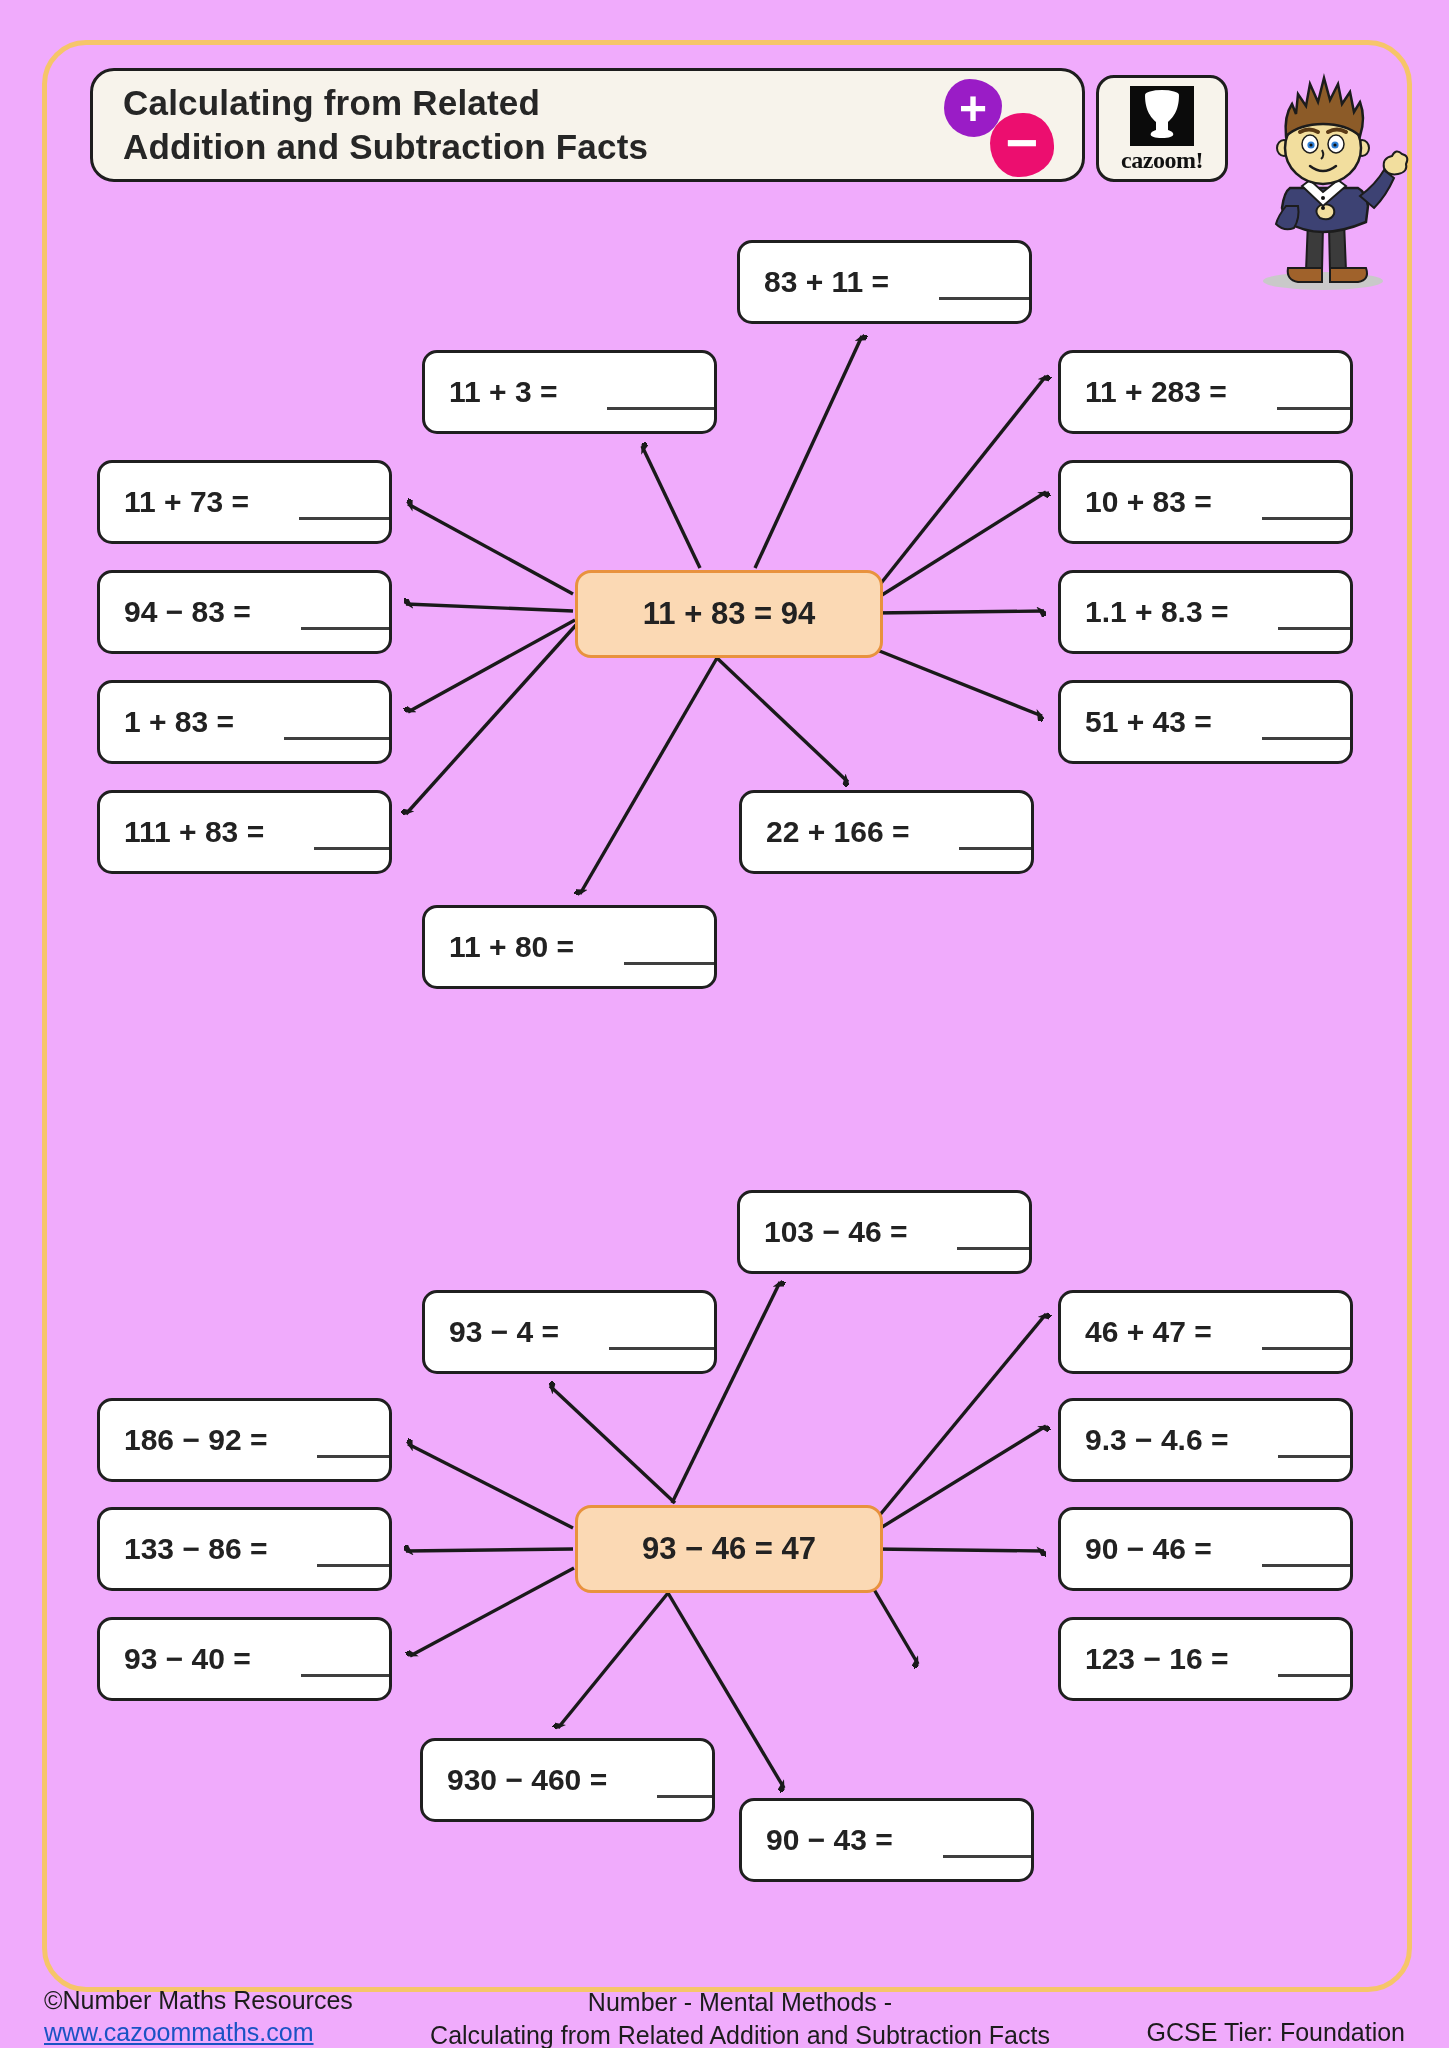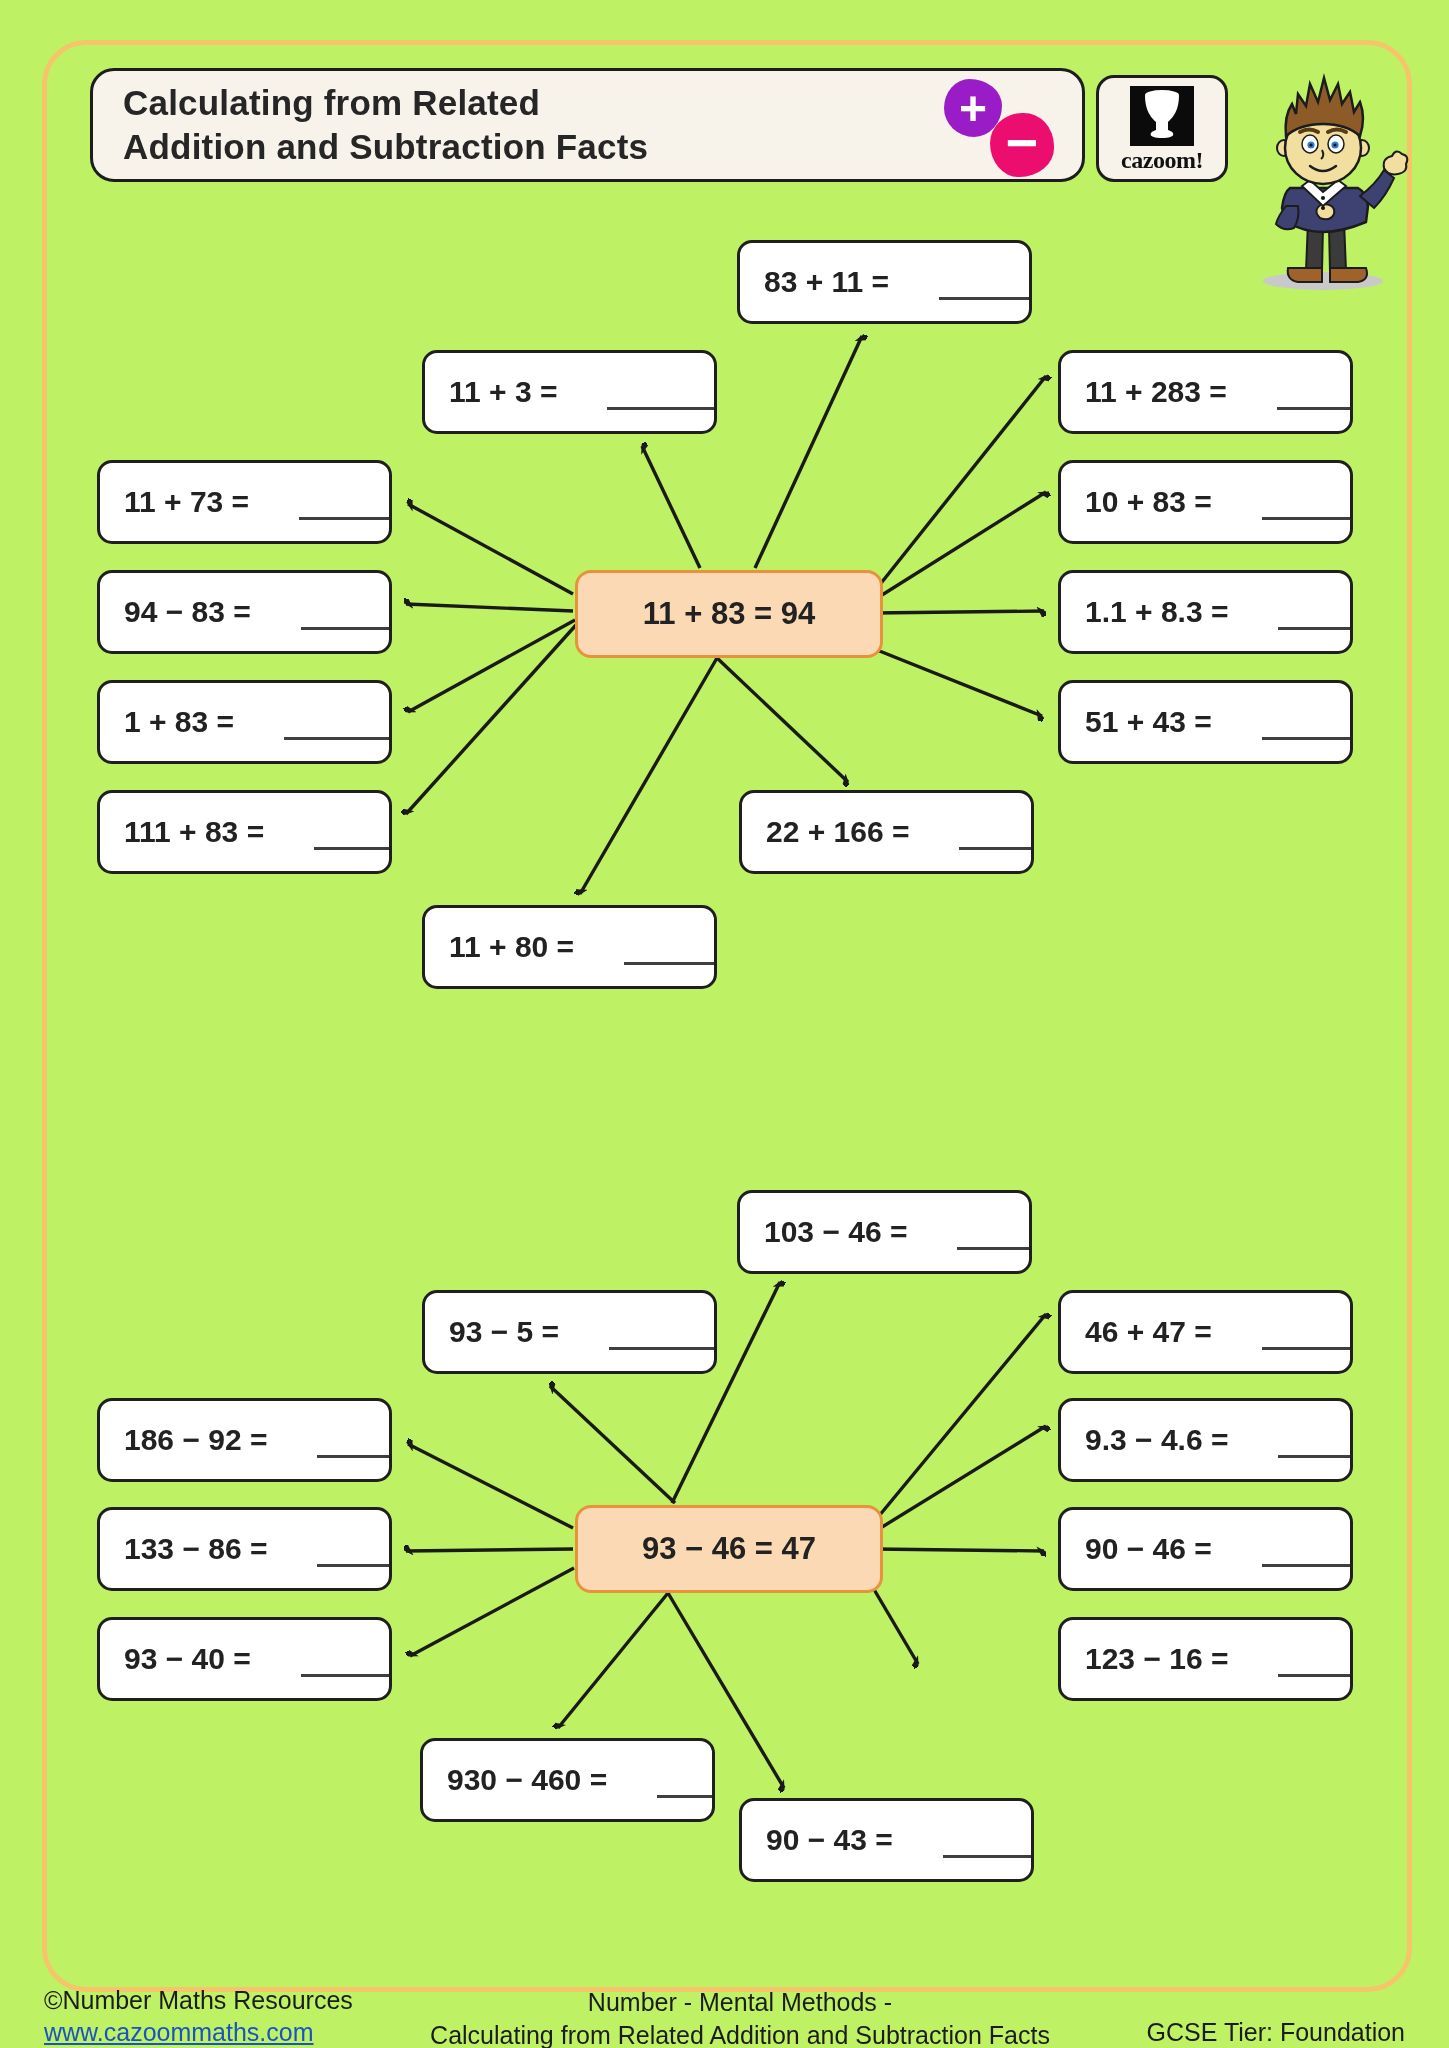--- a/index.html
+++ b/index.html
@@ -1,18 +1,18 @@
 <!DOCTYPE html>
 <html><head>
 <meta charset="utf-8">
 <style>
   html,body { margin:0; padding:0; background:#ffffff; }
   body { width:1449px; height:2048px; overflow:hidden;
          font-family:"Liberation Sans", sans-serif; }
-  #page { position:relative; width:1449px; height:2048px; background:#bef264; }
+  #page { position:relative; width:1449px; height:2048px; background:#f0abfc; }
 
   
   .page-border { position:absolute; left:42px; top:40px; width:1360px; height:1942px;
                  border:5px solid #F6C569; border-radius:44px; background:transparent; }
 
   
   .title-box { position:absolute; left:90px; top:68px; width:995px; height:114px;
                background:#F7F3EB; border:3px solid #1d1d1d; border-radius:24px;
                box-sizing:border-box; display:flex; align-items:center; }
   .title-text { margin-left:30px; font-size:35px; font-weight:bold; color:#262626;
@@ -200,21 +200,21 @@
   <div class="wbox" style="left:422px; top:905px;">
     <span class="eq">11 + 80 =</span>
       <span class="blank"></span>
   </div>
 
   <div class="wbox" style="left:737px; top:1190px;">
     <span class="eq">103 − 46 =</span>
       <span class="blank"></span>
   </div>
   <div class="wbox" style="left:422px; top:1290px;">
-    <span class="eq">93 − 5 =</span>
+    <span class="eq">93 − 4 =</span>
       <span class="blank"></span>
   </div>
   <div class="wbox" style="left:1058px; top:1290px;">
     <span class="eq">46 + 47 =</span>
       <span class="blank"></span>
   </div>
   <div class="wbox" style="left:97px; top:1398px;">
     <span class="eq">186 − 92 =</span>
       <span class="blank"></span>
   </div>

